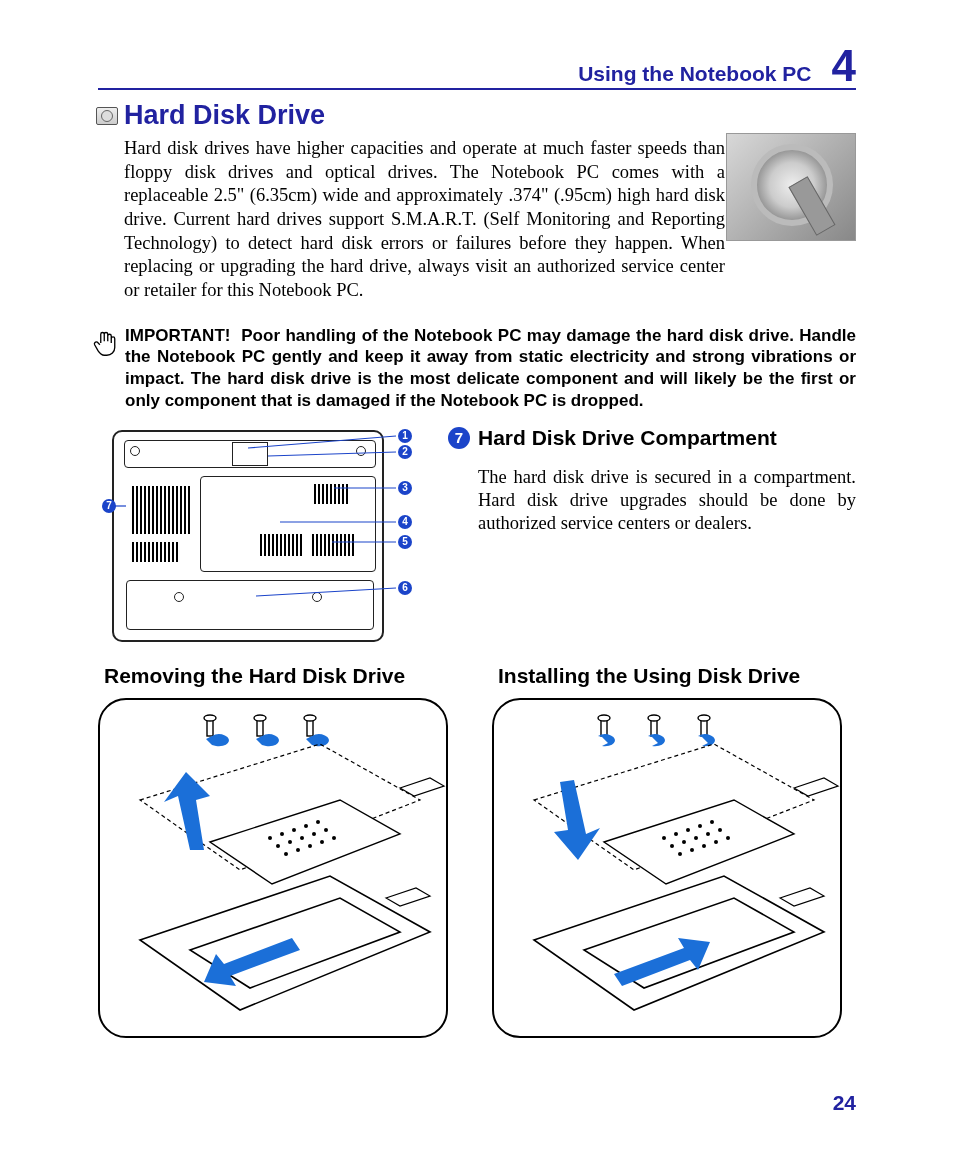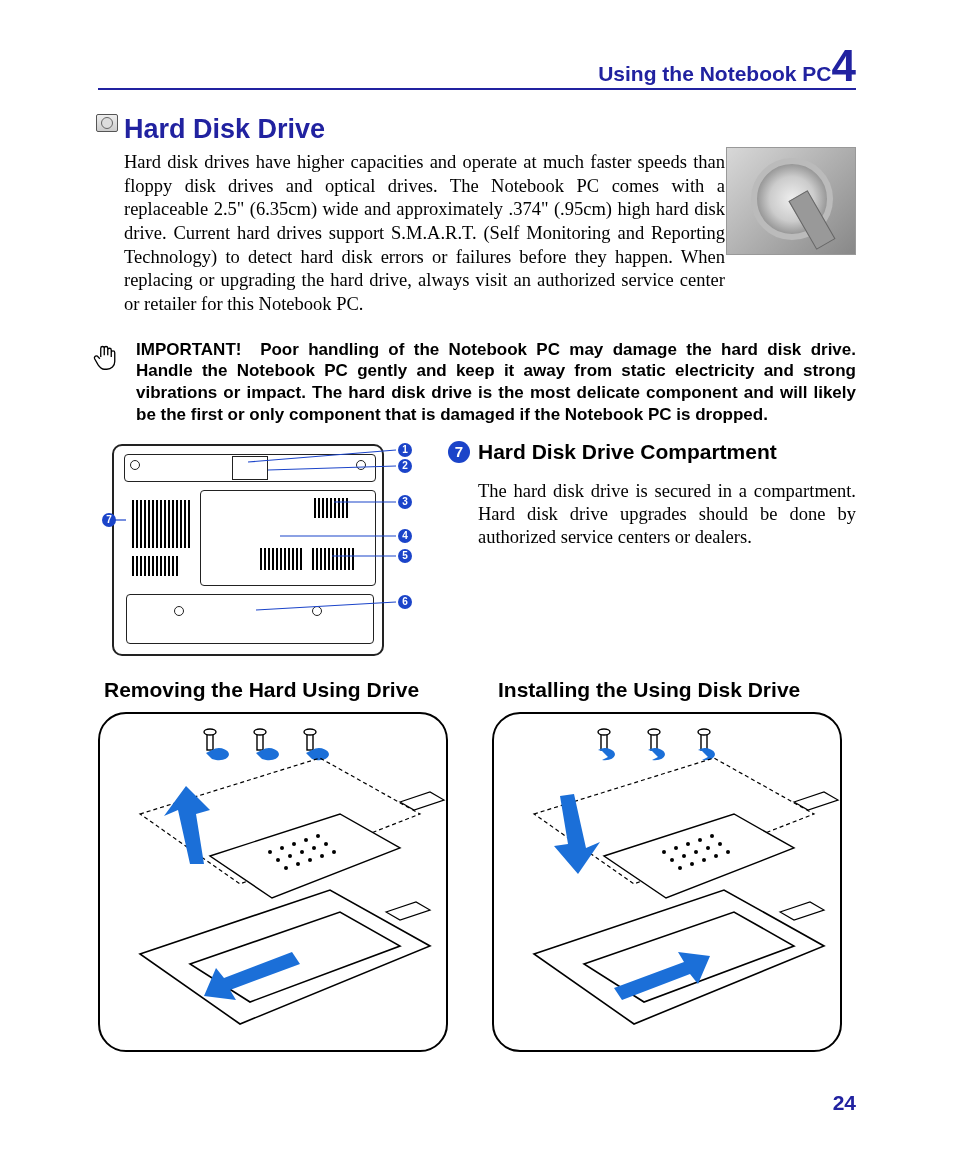--- a/index.html
+++ b/index.html
@@ -10,39 +10,39 @@
     font-family: "Times New Roman", Times, serif;
     color: #000;
     position: relative;
     padding: 46px 98px 40px 98px;
   }
   .header {
     border-bottom: 2px solid #2122a0;
     display: flex;
     justify-content: flex-end;
     align-items: baseline;
-    gap: 0;
+    gap: 20px;
     padding-bottom: 2px;
-    margin-bottom: 24px;
+    margin-bottom: 10px;
   }
   .header-title {
     font-family: Arial, Helvetica, sans-serif;
     font-weight: bold;
     color: #2122a0;
     font-size: 21px;
   }
   .header-num {
     font-family: Arial, Helvetica, sans-serif;
     font-weight: bold;
     color: #2122a0;
     font-size: 44px;
     line-height: 0.9;
   }
   .section-title {
-    display: flex; gap: 6px;
+    display: flex; align-items: center; gap: 6px;
     font-family: Arial, Helvetica, sans-serif;
     font-weight: bold; font-size: 27px; color: #2122a0;
     margin-left: -2px;
   }
   .hdd-mini-icon {
     display:inline-block; width:22px; height:18px;
     border:1.5px solid #555; border-radius:2px; position:relative;
     background: linear-gradient(#eee,#ccc);
   }
   .hdd-mini-icon::after{
@@ -64,21 +64,21 @@
     content:""; position:absolute; width:70px; height:70px; border-radius:50%;
     border:6px solid #bbb; left:24px; top:10px;
     background:radial-gradient(circle,#eee 0%,#ccc 45%,#999 70%,#666 100%);
   }
   .hdd-photo::after{
     content:""; position:absolute; width:20px; height:54px;
     background:#999; left:74px; top:44px; transform:rotate(-30deg);
     border:1px solid #666;
   }
   .important-box {
-    display:flex; gap:16px; margin: 22px 0 14px 0;
+    display:flex; gap:5px; margin: 22px 0 14px 0;
     font-family: Arial, Helvetica, sans-serif;
     font-weight:bold; font-size:17px; line-height:1.28; text-align:justify;
   }
   .hand-icon { width:28px; flex-shrink:0; margin-left:-6px; }
   .mid-row { display:flex; gap:30px; margin-top:6px;}
   .bottom-diagram {
     width:310px; height:220px; position:relative; margin-left:10px; flex-shrink:0;
   }
   .laptop-bottom {
     position:absolute; left:4px; top:4px; width:272px; height:212px;
@@ -190,21 +190,21 @@
     <div class="sub-heading">
       <span class="circle-num">7</span>
       <span>Hard Disk Drive Compartment</span>
     </div>
     <div class="compartment-text">The hard disk drive is secured in a compartment. Hard disk drive upgrades should be done by authorized service centers or dealers.</div>
   </div>
 </div>
 
 <div class="procedures">
   <div class="proc-col">
-    <div class="proc-heading">Removing the Hard Using Drive</div>
+    <div class="proc-heading">Removing the Hard Disk Drive</div>
     <div class="proc-box">
       <svg viewBox="0 0 350 340" width="350" height="340">
 
         <g stroke="#000" stroke-width="1.4" fill="#fff">
           <g transform="translate(110,18)">
               <rect x="-3" y="0" width="6" height="18"></rect>
               <ellipse cx="0" cy="0" rx="6" ry="3"></ellipse>
             </g>
           <g transform="translate(160,18)">
               <rect x="-3" y="0" width="6" height="18"></rect>

